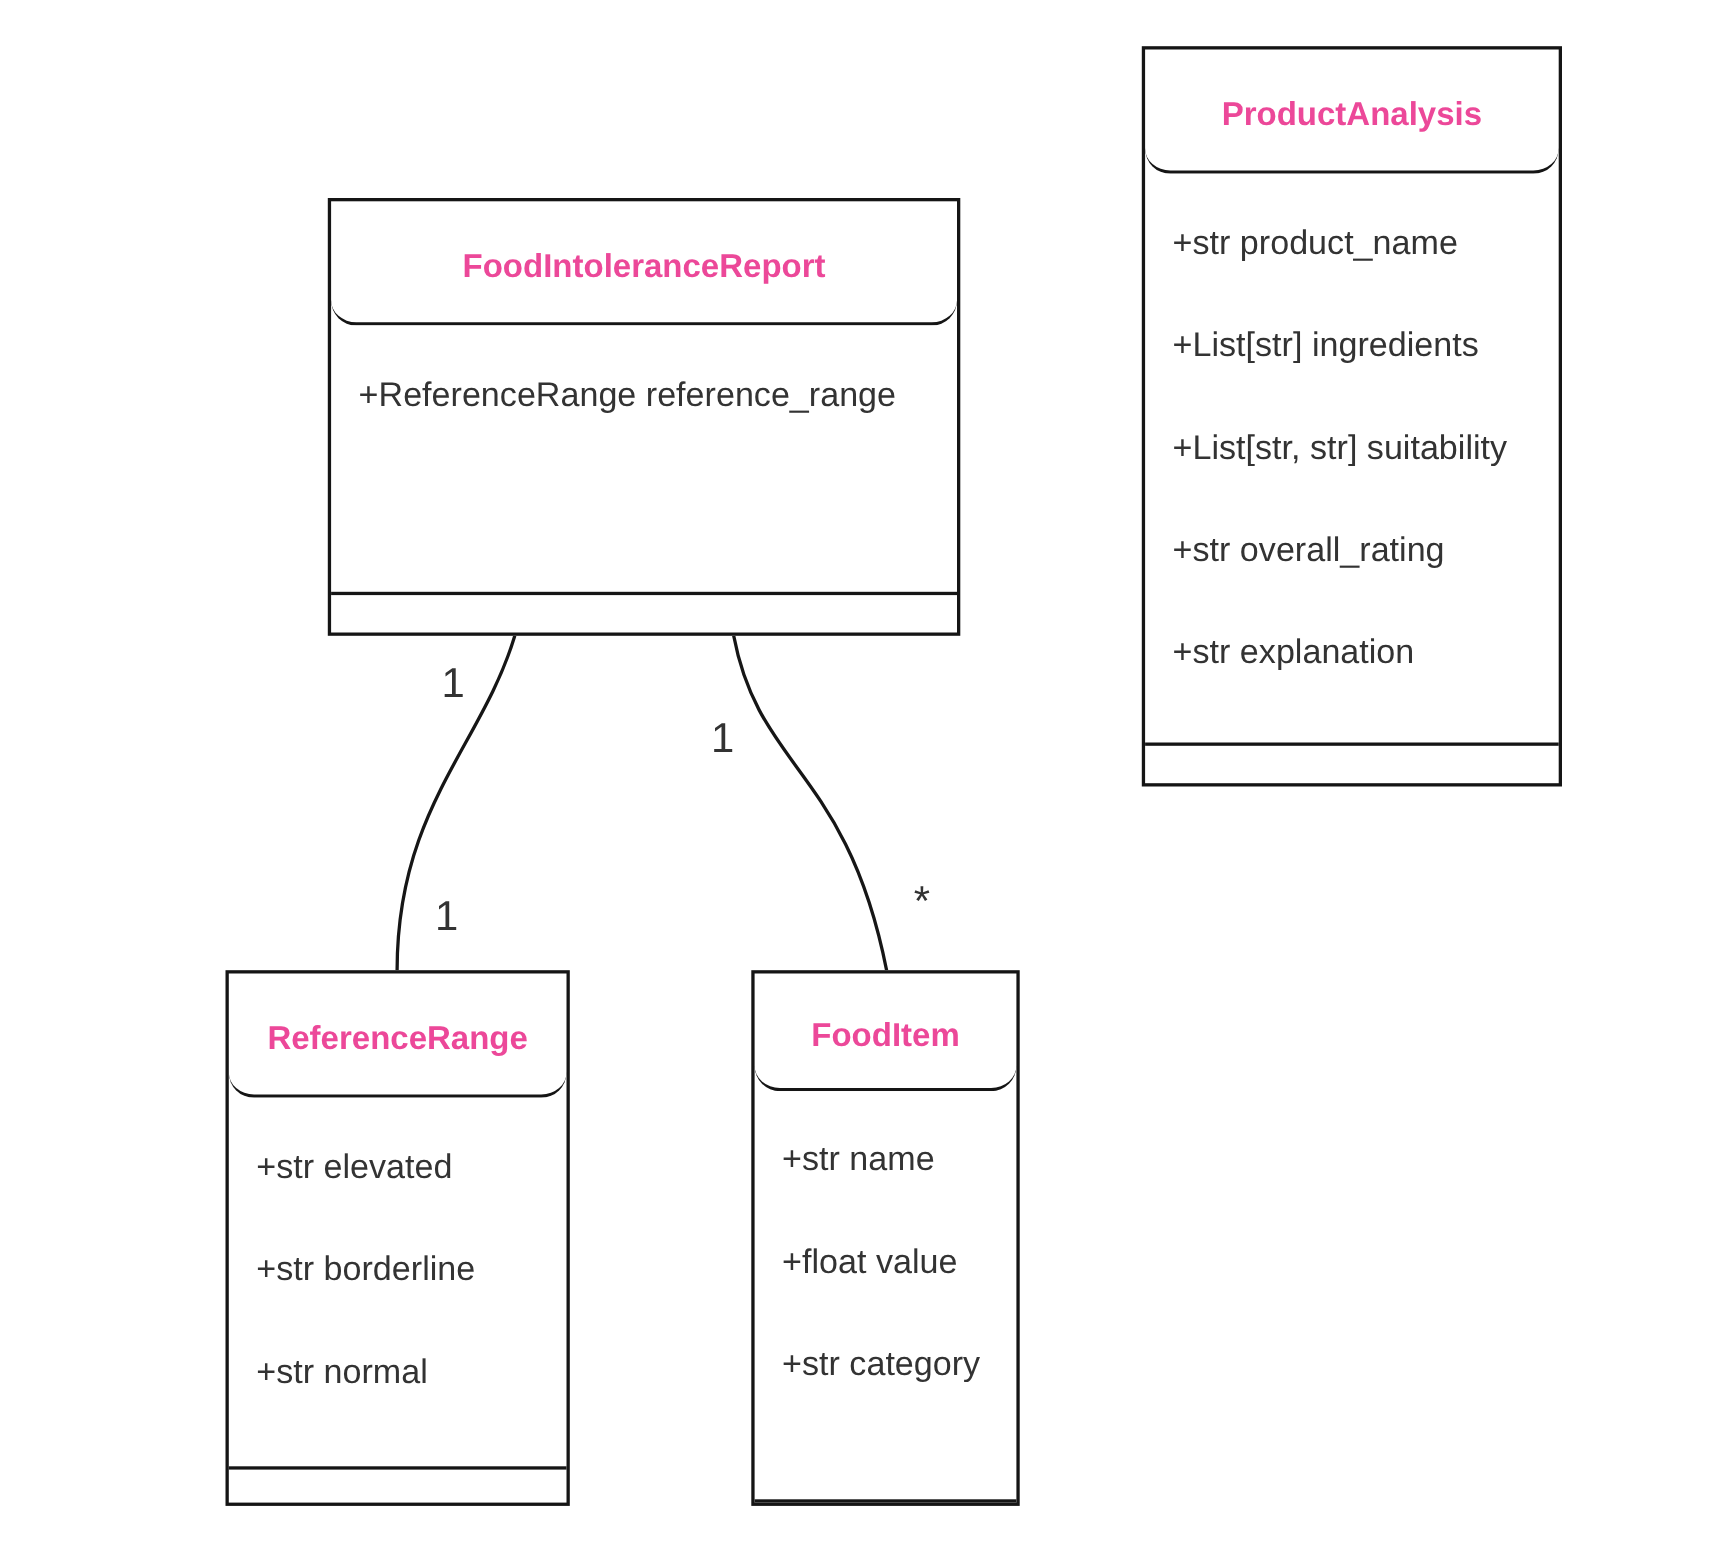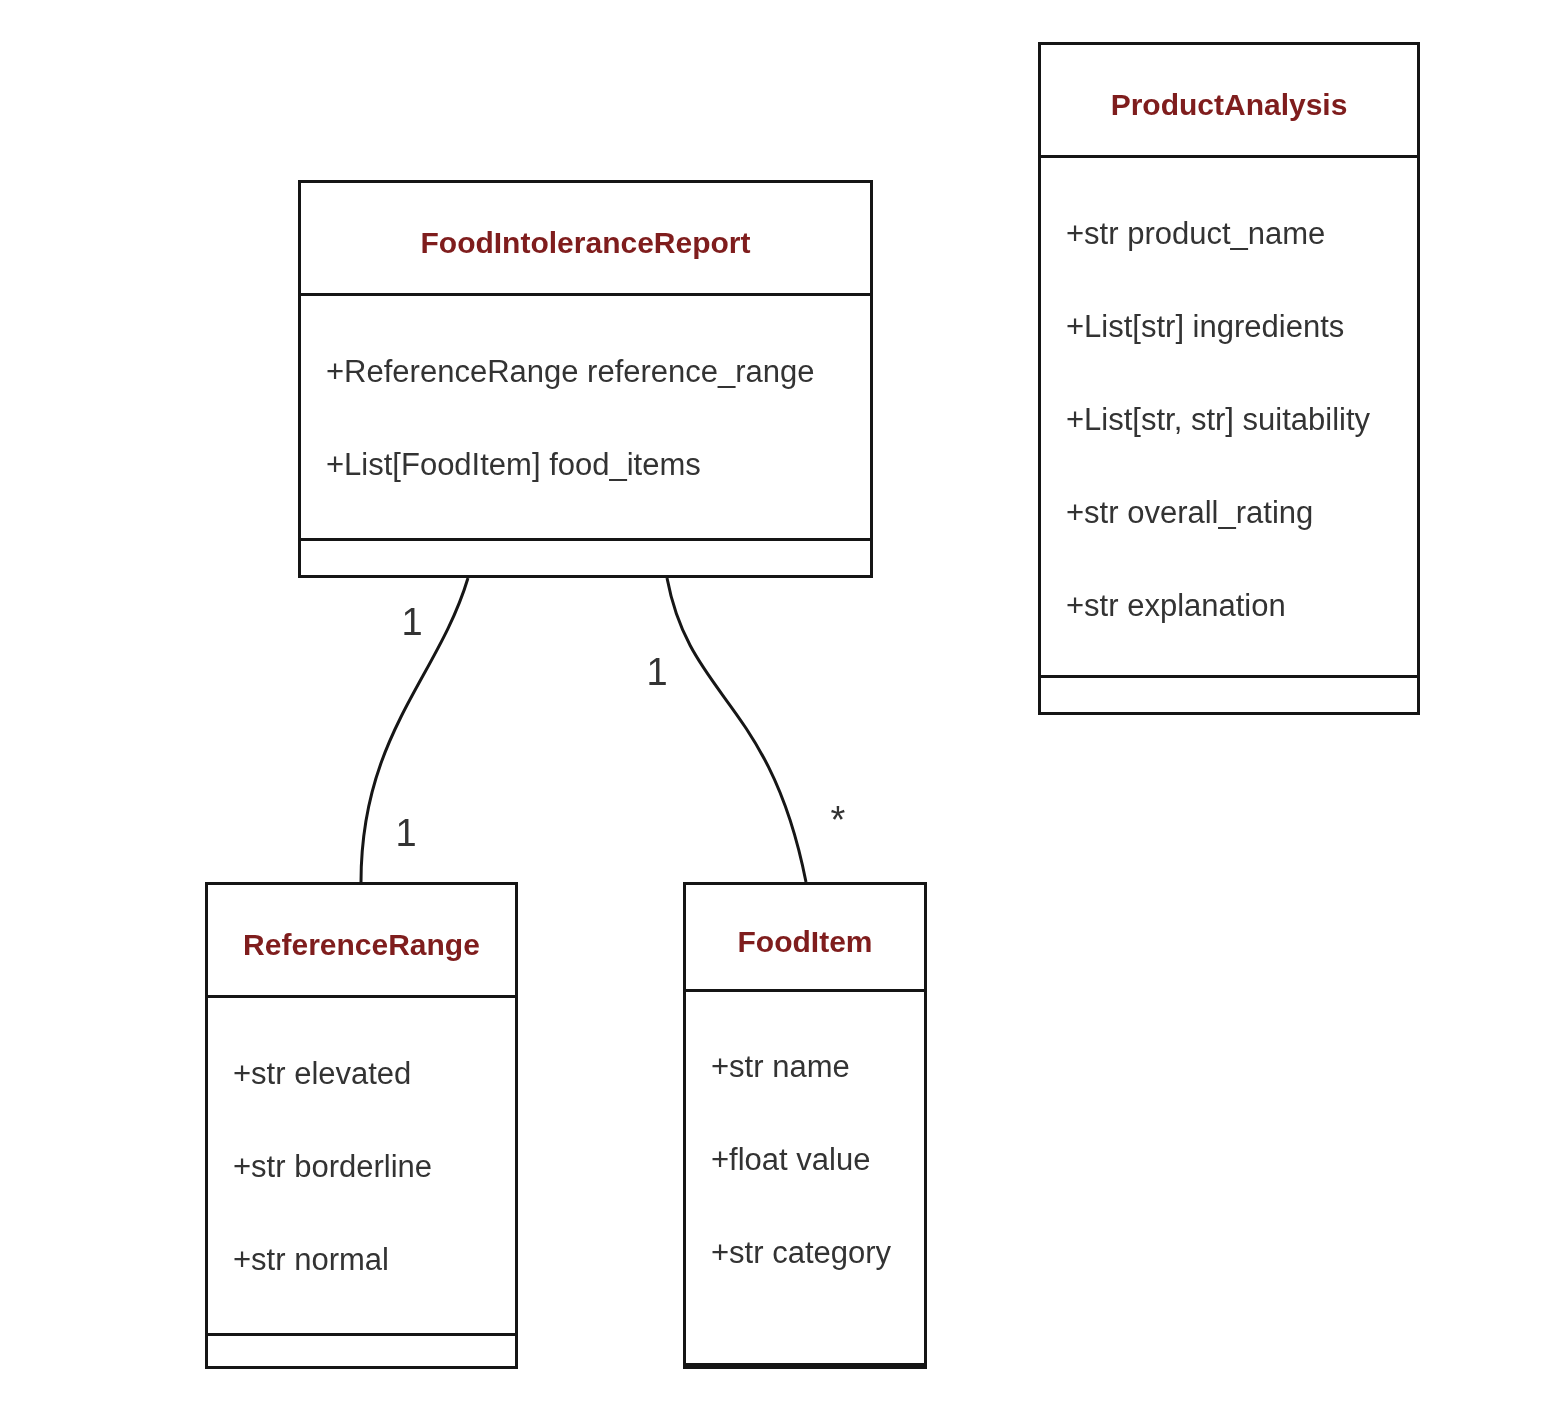--- a/index.html
+++ b/index.html
@@ -33,26 +33,27 @@
   .cls-title {
     box-sizing: border-box;
     height: 113px;
     border-bottom: 3px solid #151515;
     display: flex;
     align-items: center;
     justify-content: center;
     font-weight: bold;
     font-size: 30px;
     padding-top: 10px;
-    color: #7f1d1d;
+    color: #ec4899;
+    border-radius: 23px;
   }
   .cls-attrs {
     box-sizing: border-box;
     border-bottom: 3px solid #151515;
-    padding-top: 29px;
+    padding-top: 16px;
   }
   .attr {
     height: 93px;
     display: flex;
     align-items: center;
     padding-left: 25px;
     font-size: 31px;
     white-space: nowrap;
   }
   .cls-methods { flex: 1; }
@@ -88,21 +89,20 @@
 
   <svg class="edges-layer" viewBox="0 0 1558 1410" xmlns="http://www.w3.org/2000/svg">
     <path class="edge-path" d="M 468 578 C 438 678, 361 735, 361 882"></path>
     <path class="edge-path" d="M 667 578 C 690 700, 770 700, 806 882"></path>
   </svg>
 
   <div class="cls" id="cls-fir">
     <div class="cls-title">FoodIntoleranceReport</div>
     <div class="cls-attrs">
       <div class="attr">+ReferenceRange reference_range</div>
-      <div class="attr">+List[FoodItem] food_items</div>
     </div>
     <div class="cls-methods"></div>
   </div>
 
   <div class="cls" id="cls-pa">
     <div class="cls-title">ProductAnalysis</div>
     <div class="cls-attrs">
       <div class="attr">+str product_name</div>
       <div class="attr">+List[str] ingredients</div>
       <div class="attr">+List[str, str] suitability</div>

